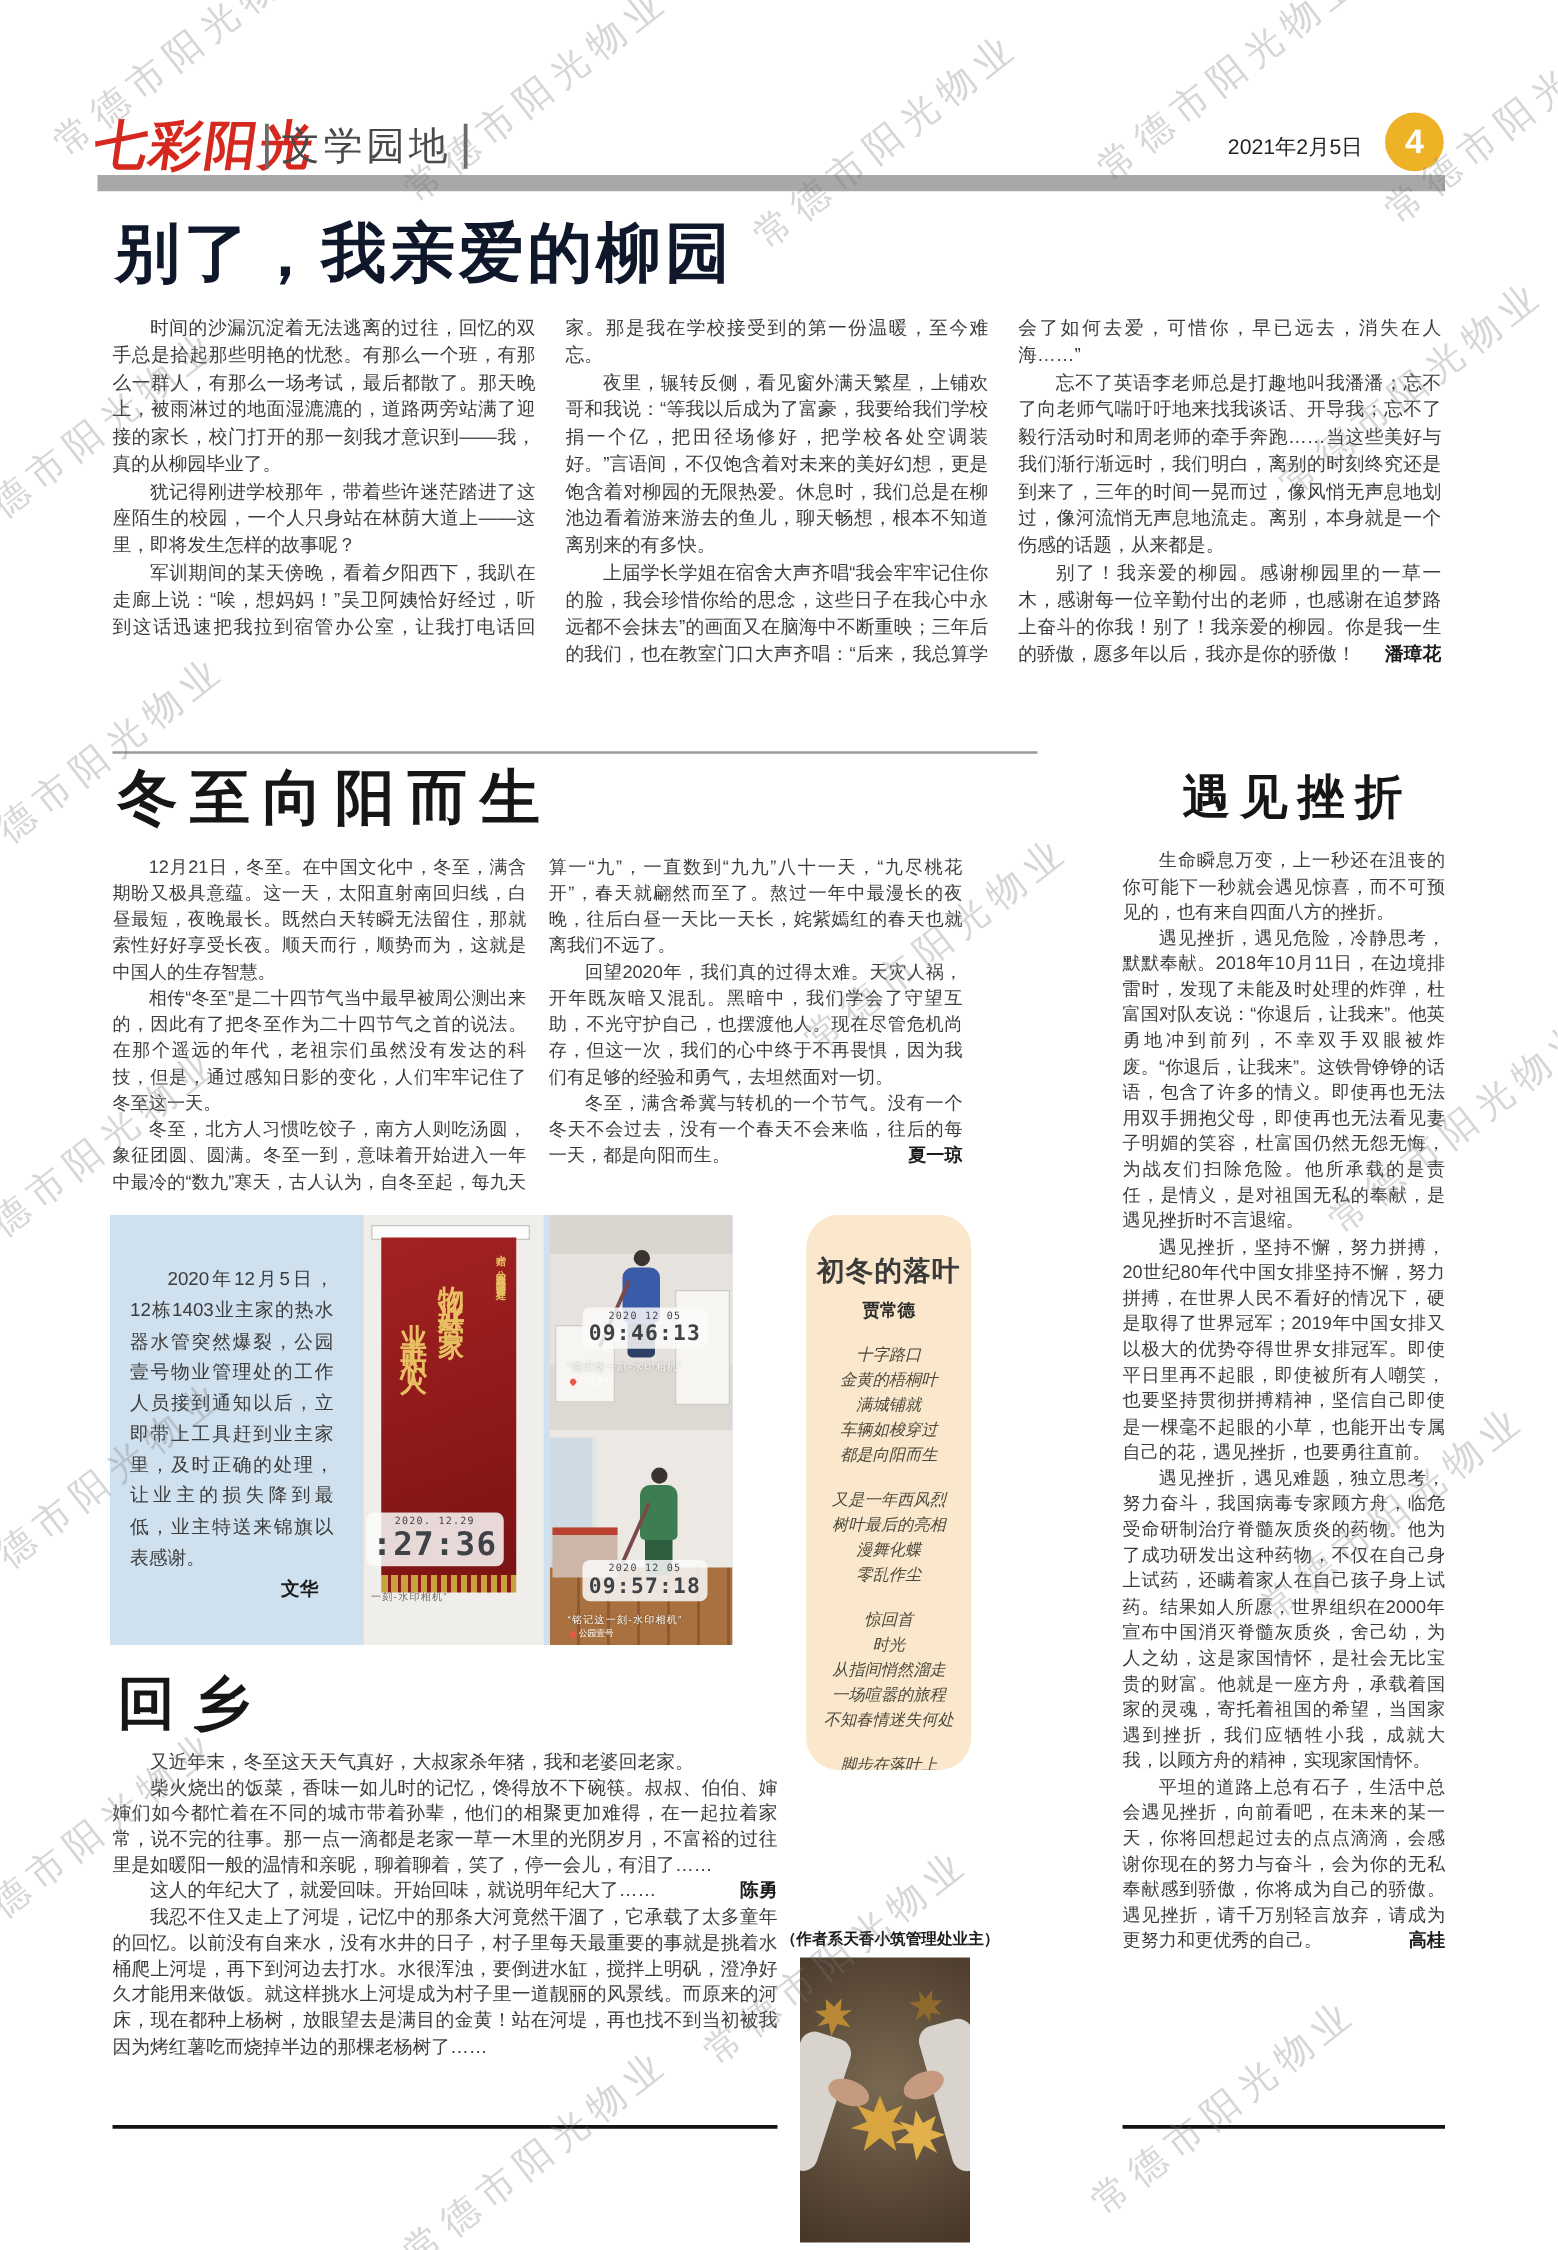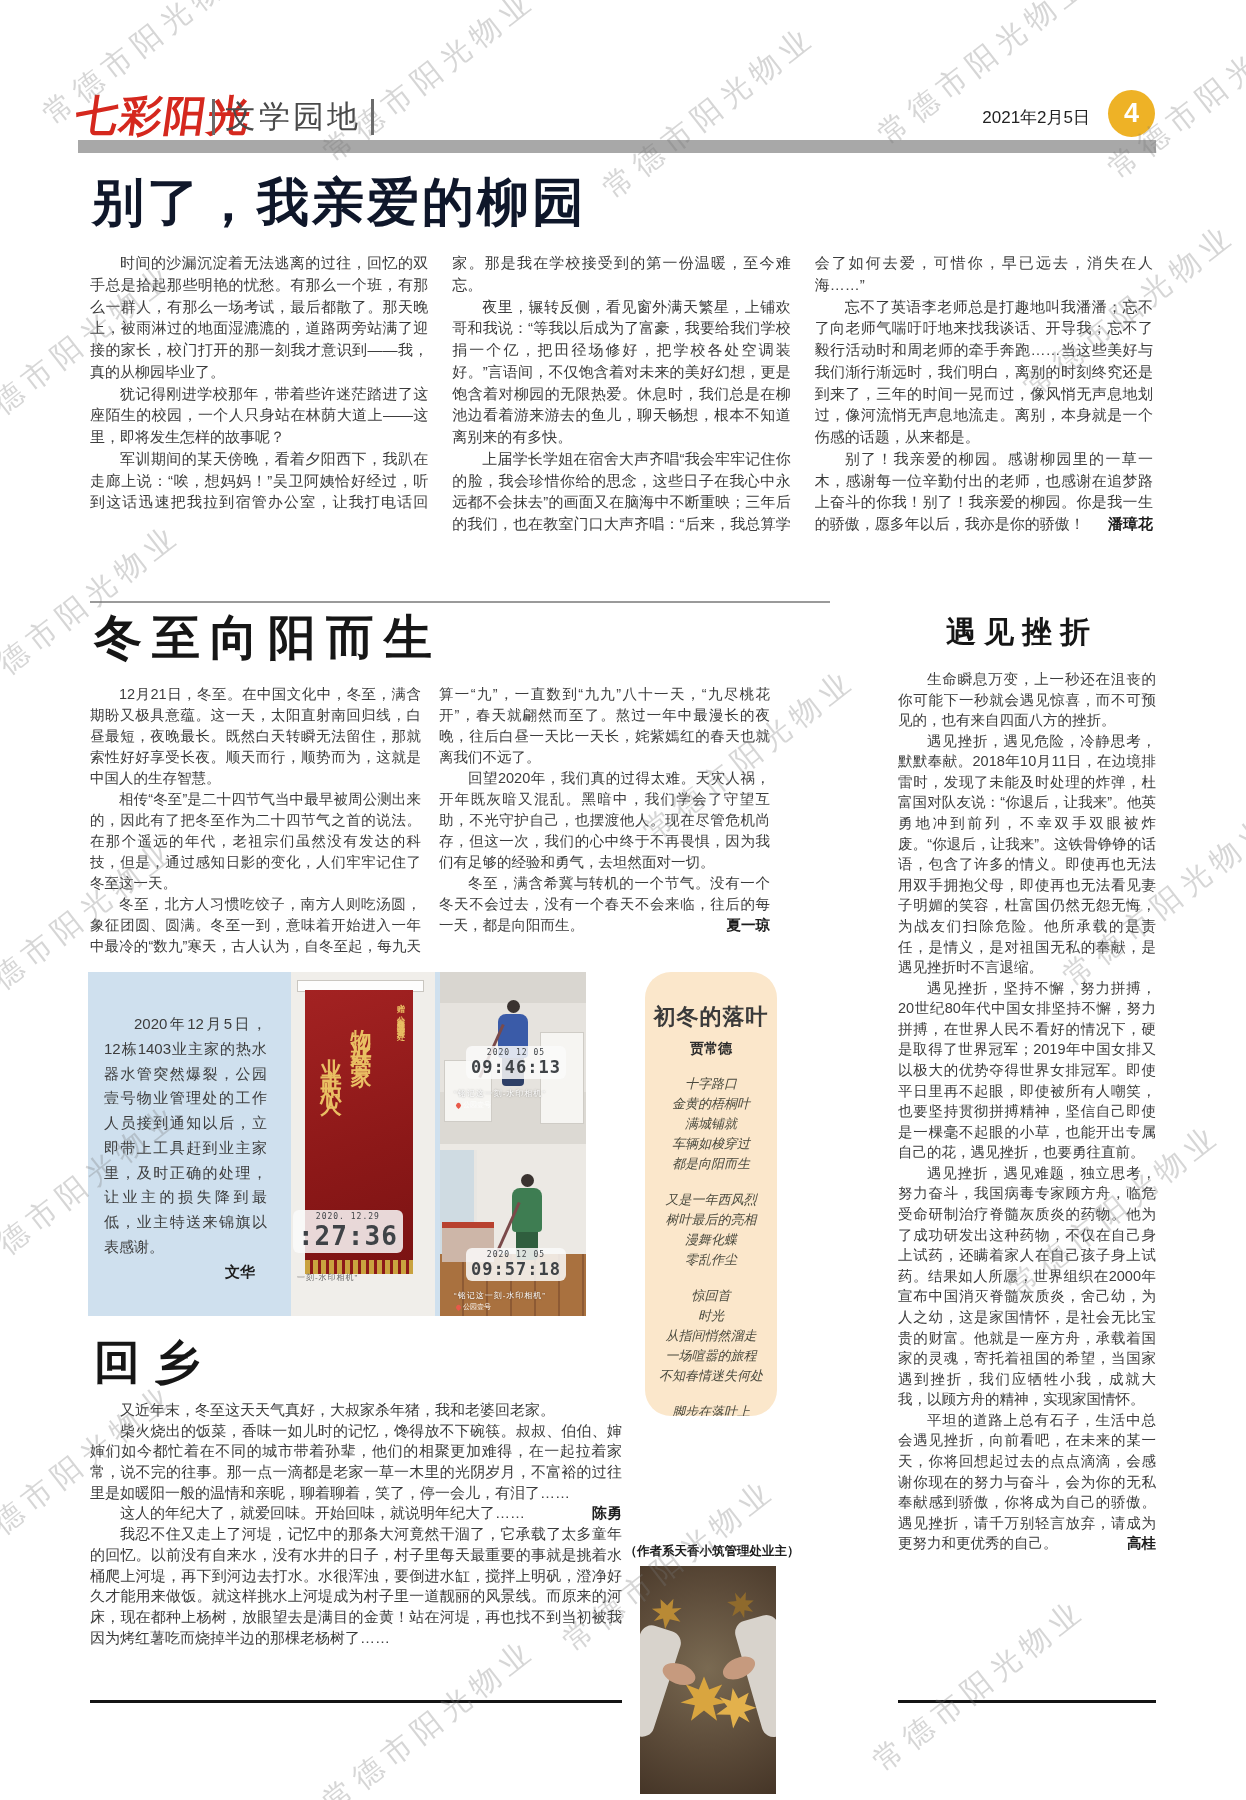--- a/index.html
+++ b/index.html
@@ -29,21 +29,21 @@
   .art1{left:90px;top:252px;width:1063px;height:347px;column-count:3;column-gap:24px;
         font-size:15px;overflow:hidden;}
   .divider{left:90px;top:601px;width:740px;height:2px;background:#9a9a9a;}
   .calli{font-family:"Liberation Serif",serif;font-weight:900;color:#161616;white-space:nowrap;}
   .dz-title{left:94px;top:606px;font-size:48px;letter-spacing:10px;}
   .dz-body{left:90px;top:684px;width:680px;height:288px;column-count:2;column-gap:18px;
            font-size:14.5px;overflow:hidden;}
   .author{float:right;font-weight:bold;color:#1c1c1c;text-indent:0;}
   
   .cz-col{left:898px;top:612px;width:258px;}
-  .cz-title{font-size:30px;letter-spacing:8px;margin:0 0 16px 48px;}
+  .cz-title{font-size:38px;letter-spacing:8px;margin:0 0 16px 48px;}
   .cz-body{font-size:14.5px;line-height:1.42;}
   .black-rule{height:3px;background:#141414;}
   
   .blue-box{left:88px;top:972px;width:498px;height:344px;background:#cfe0ee;display:flex;}
   .pb-text{width:205px;padding:40px 24px 0 16px;font-size:15px;line-height:1.65;
            text-align:justify;box-sizing:border-box;}
   .pb-text .ind{text-indent:2em;}
   .pb-author{display:block;text-align:right;font-weight:bold;color:#1c1c1c;padding-right:12px;}
   
   .banner-photo{width:137px;height:344px;background:#f0eeea;position:relative;overflow:hidden;}

